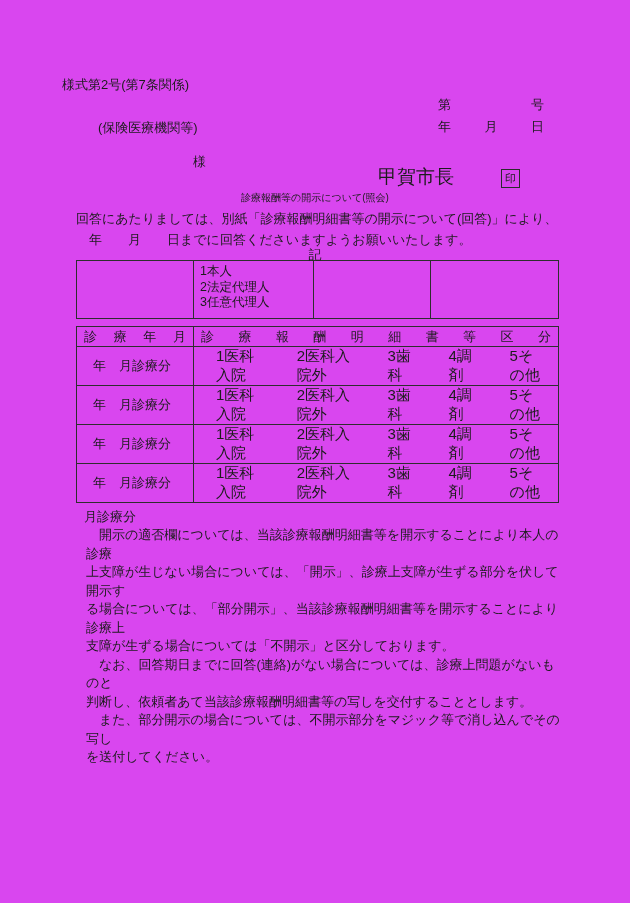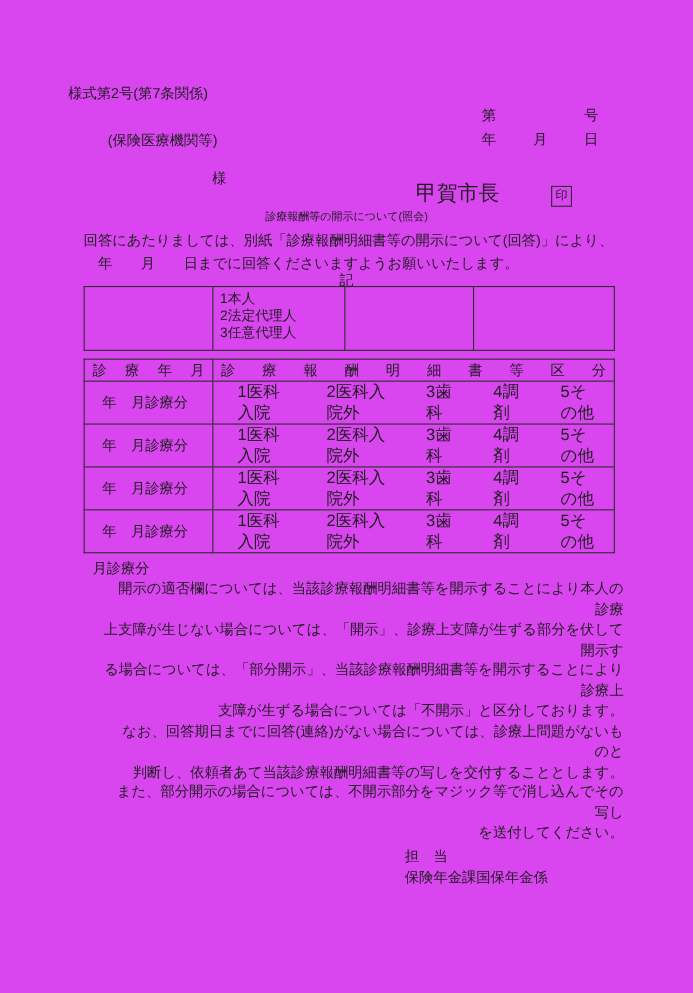--- a/index.html
+++ b/index.html
@@ -39,21 +39,21 @@
   .t1 td { height:54px; vertical-align:top; }
   .t1 td.options {
     white-space:pre-line; line-height:15.5px; font-size:12.5px;
     padding:3px 0 0 6px;
   }
   .t2 { margin-top:7px; }
   .t2 td { height:23px; vertical-align:middle; }
   .t2 td.period { text-align:center; padding-right:6px; }
   .opt-row { display:flex; justify-content:flex-end; padding:0 13px 0 22px; font-size:15px;gap:36px; }
   .notes-heading { margin-top:5px; margin-left:21px; line-height:18px; }
-  .note { margin:0 0 0 23px; white-space:pre-line; line-height:18.5px;text-align:right; }
+  .note { margin:0 0 0 23px; white-space:pre-line; line-height:18.5px; }
   .contact { margin-top:2px; margin-left:305px; line-height:19px; }
 </style>
 </head>
 <body>
 
 <div class="page">
 
   <div class="abs form-id">様式第2号(第7条関係)</div>
 
   <div class="abs doc-number">
@@ -165,19 +165,15 @@
     <div class="notes-heading">月診療分</div>
     <p class="note">　開示の適否欄については、当該診療報酬明細書等を開示することにより本人の診療
 上支障が生じない場合については、「開示」、診療上支障が生ずる部分を伏して開示す
 る場合については、「部分開示」、当該診療報酬明細書等を開示することにより診療上
 支障が生ずる場合については「不開示」と区分しております。</p>
     <p class="note">　なお、回答期日までに回答(連絡)がない場合については、診療上問題がないものと
 判断し、依頼者あて当該診療報酬明細書等の写しを交付することとします。</p>
     <p class="note">　また、部分開示の場合については、不開示部分をマジック等で消し込んでその写し
 を送付してください。</p>
 
-    <div class="contact">
-      <div>担　当</div>
-      <div>保険年金課国保年金係</div>
-    </div>
 
   </div>
 </div>
 
 </body></html>

